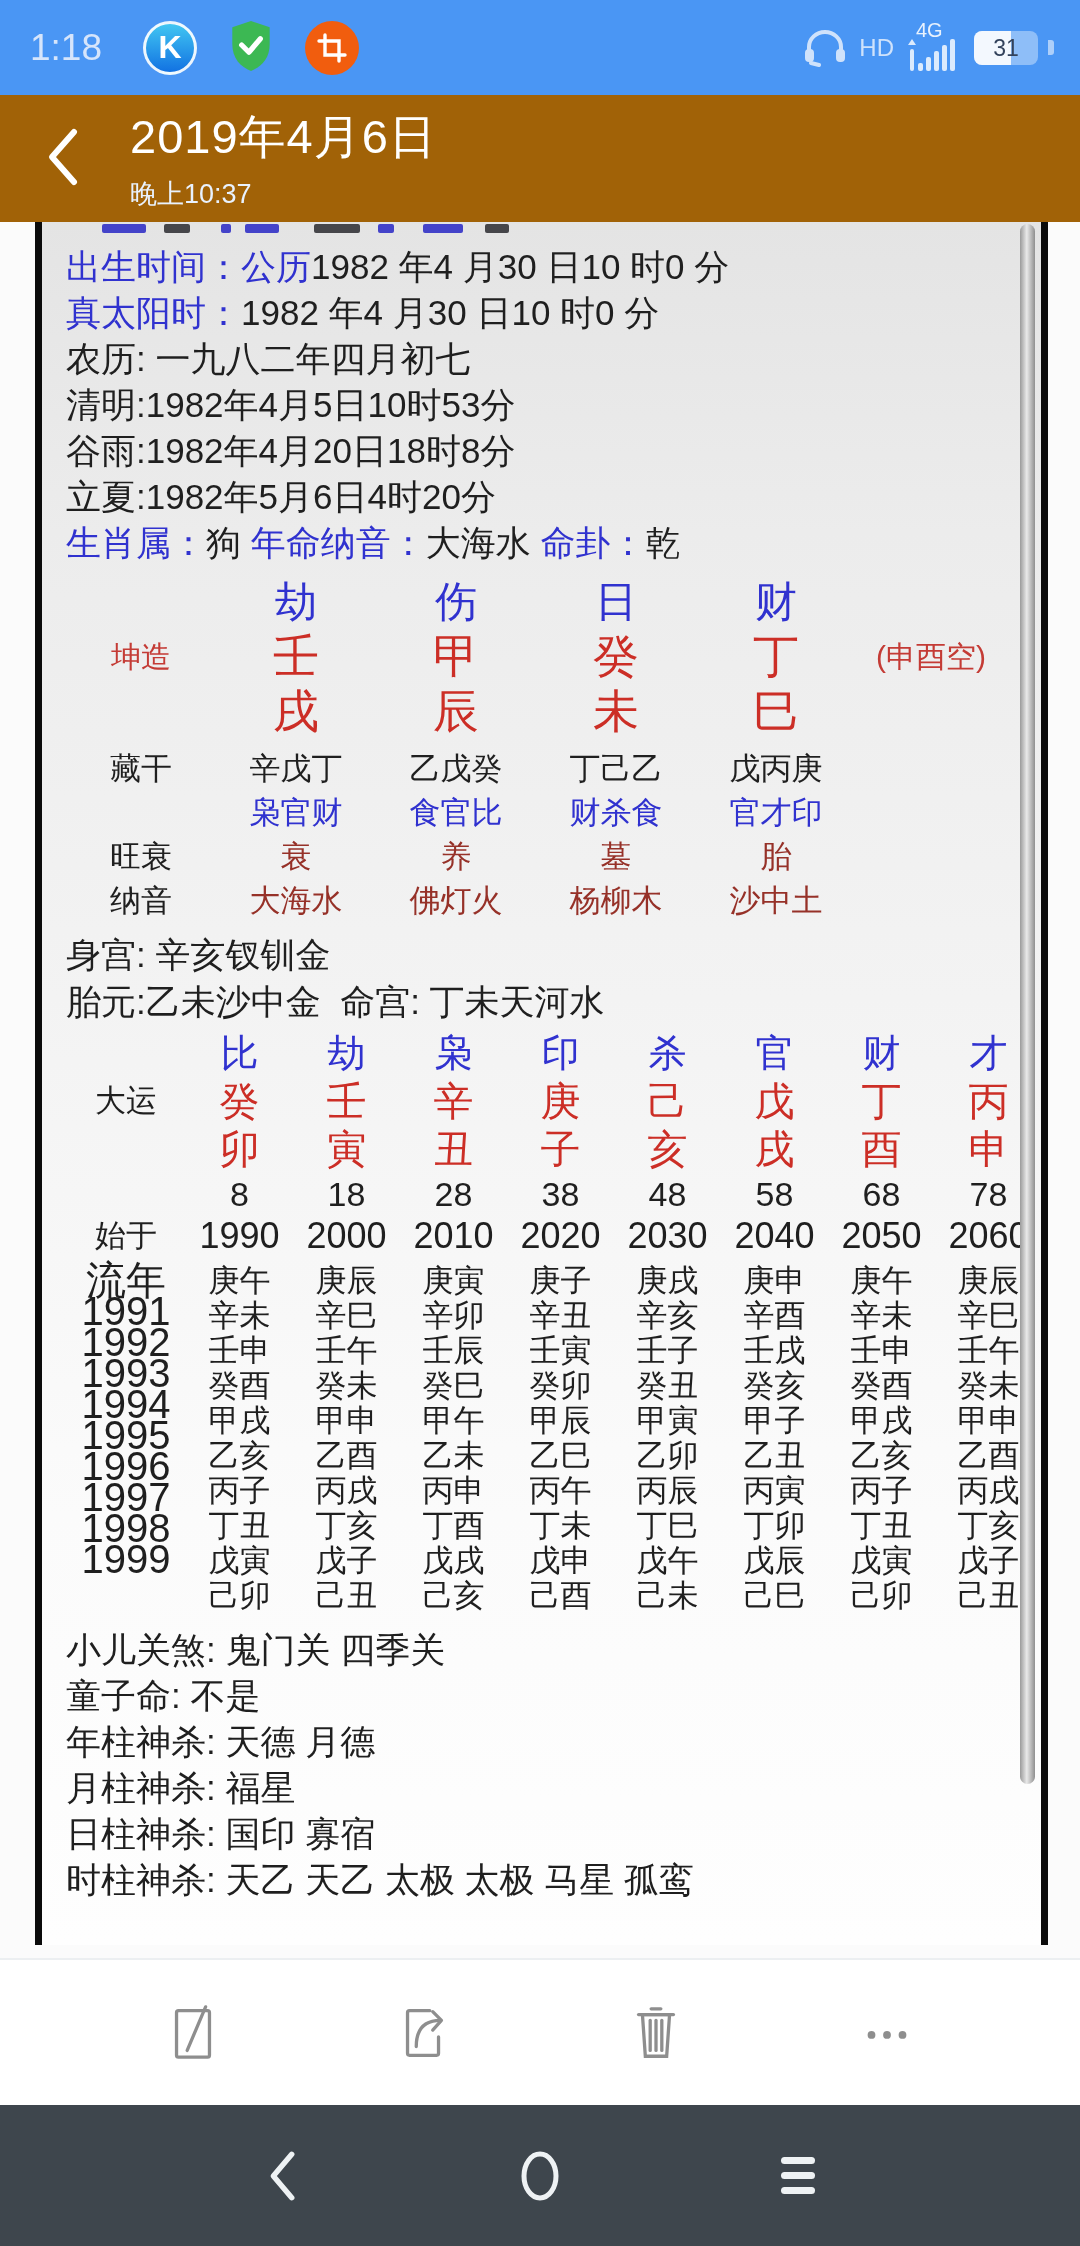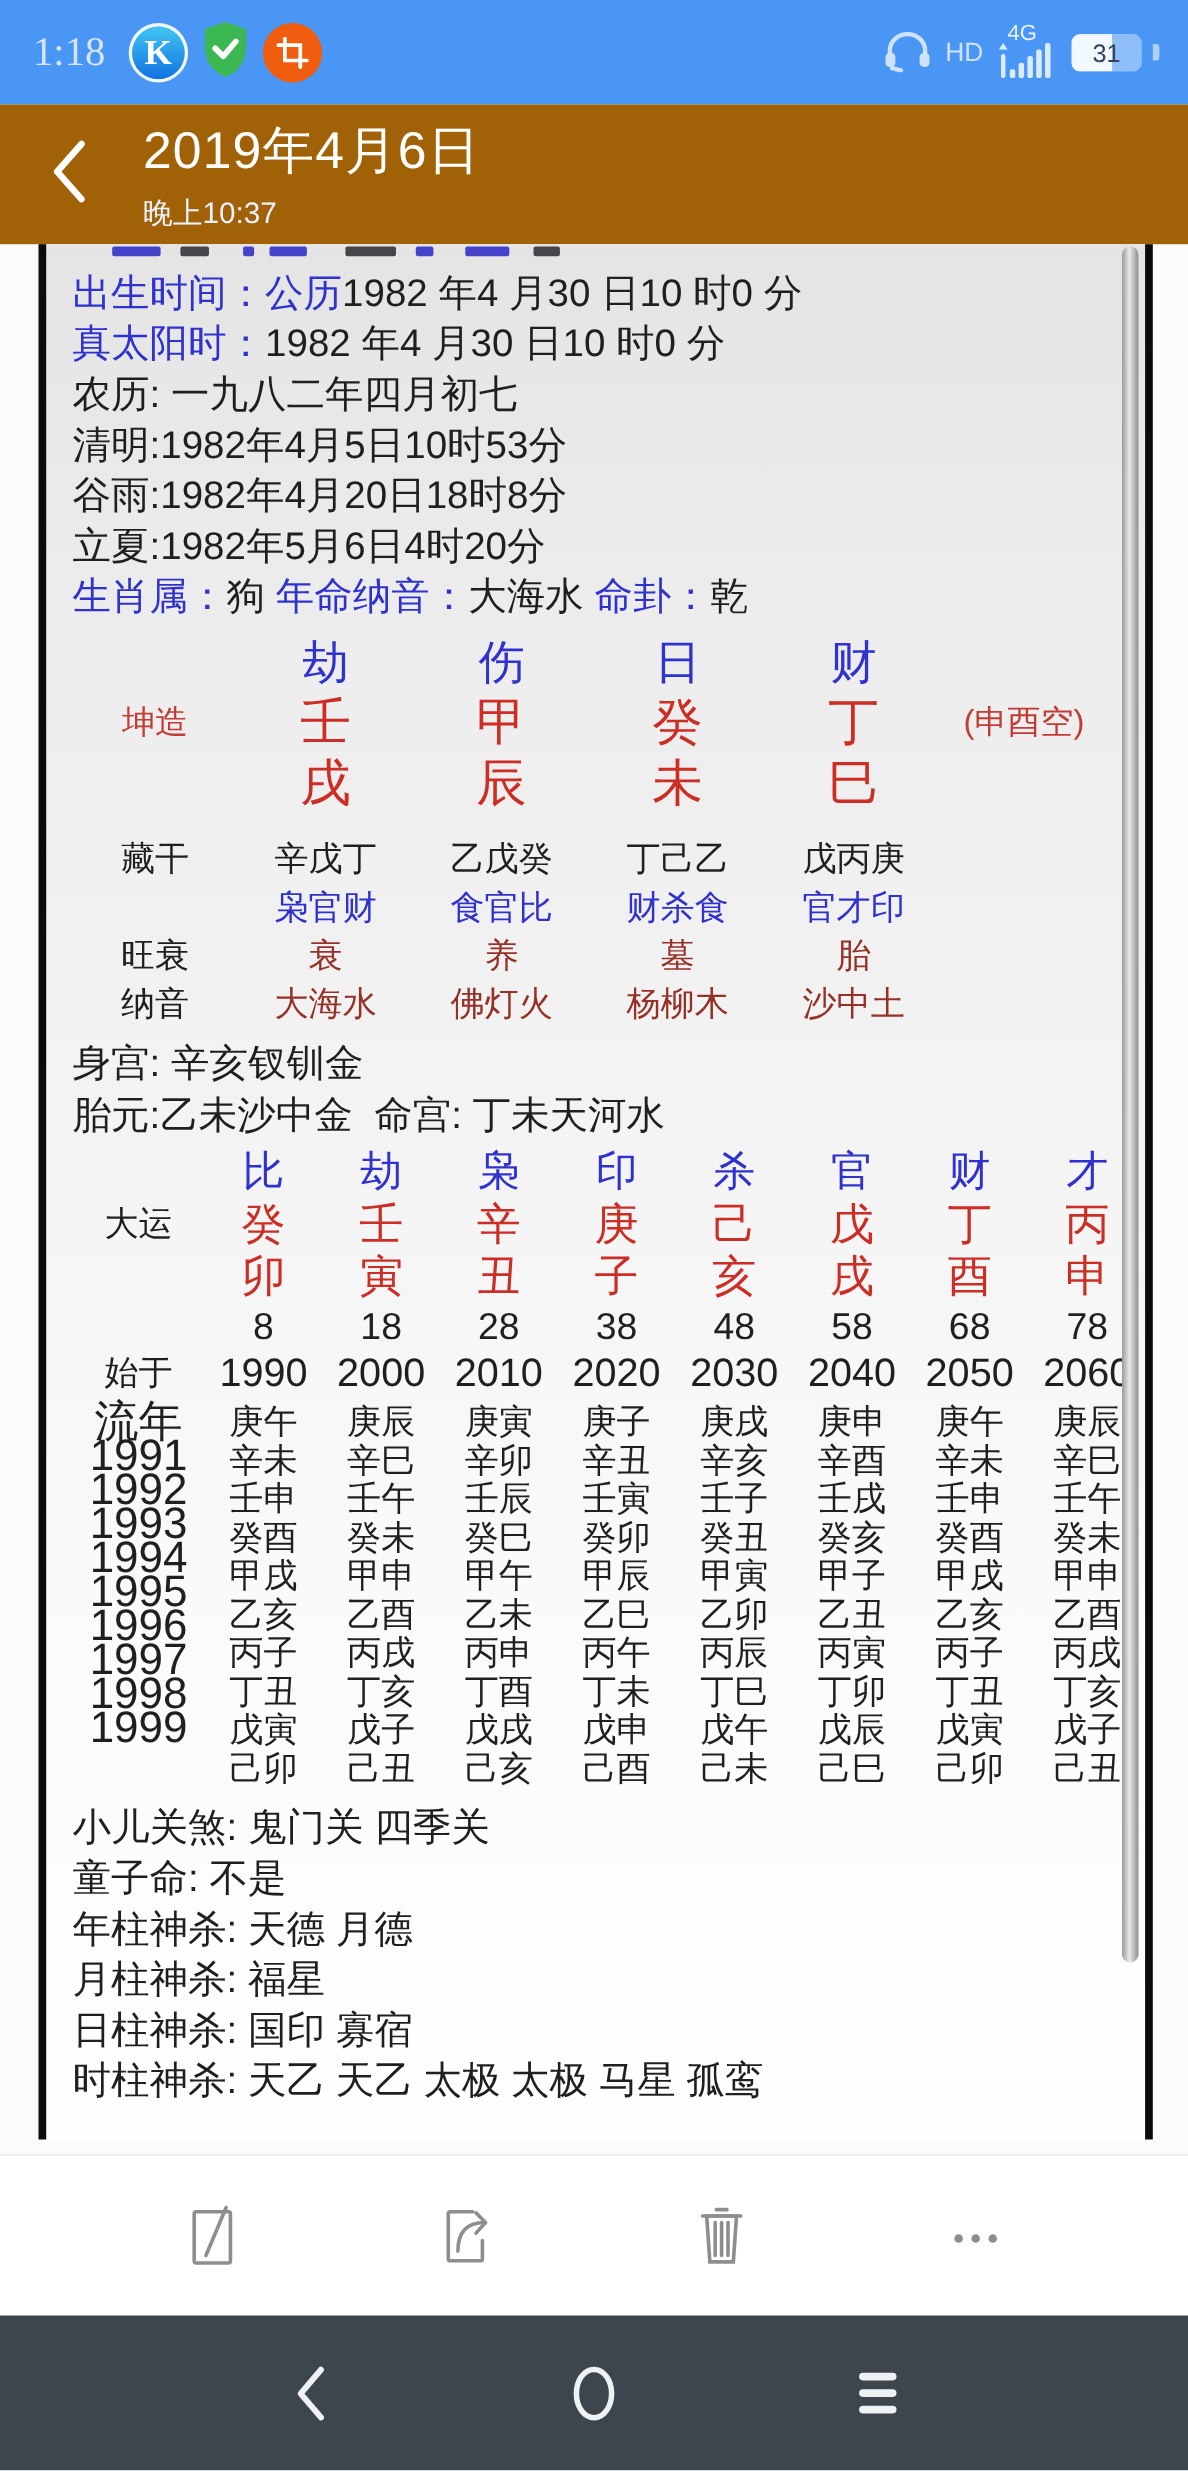--- a/index.html
+++ b/index.html
@@ -2,21 +2,21 @@
 <html><head>
 <meta charset="utf-8">
 <title>Photo viewer</title>
 <style>
   html,body{margin:0;padding:0;background:#fbfbfb;}
   .page{position:relative;width:1080px;height:2246px;overflow:hidden;background:#fbfbfb;
         font-family:"Liberation Sans", sans-serif;}
   
   .status-bar{position:absolute;left:0;top:0;width:1080px;height:95px;background:#4a96f4;
       display:flex;justify-content:space-between;align-items:center;padding:0 26px 0 30px;box-sizing:border-box;}
-  .sb-left{display:flex;align-items:center;gap:11px;font-family:Liberation Serif, serif;}
+  .sb-left{display:flex;align-items:center;gap:31px;}
   .sb-time{font-size:37px;color:#d6e5fb;margin-right:10px;}
   .k-icon{width:54px;height:54px;border-radius:50%;border:3px solid rgba(255,255,255,.92);
       background:linear-gradient(180deg,#41c6f2,#1272e2);color:#fff;font-size:32px;font-weight:bold;
       display:flex;align-items:center;justify-content:center;box-sizing:border-box;}
   .crop-icon{width:54px;height:54px;border-radius:50%;background:#f15d0e;display:flex;align-items:center;justify-content:center;}
   .sb-right{display:flex;align-items:center;gap:10px;}
   .sb-hd{font-size:24px;color:#cfe2fb;}
   .sb-net{position:relative;width:60px;height:58px;}
   .net-label{position:absolute;top:0;left:12px;font-size:20px;color:#e9f2fd;}
   .net-bars{position:absolute;left:0;bottom:4px;}
@@ -45,21 +45,21 @@
   .frow{display:flex;align-items:center;}
   .lcol{text-align:center;flex:none;}
   .rcol{width:150px;text-align:center;color:#c43b35;font-size:30px;flex:none;}
   .cell{text-align:center;flex:none;}
   .f31{font-size:31px}.f34{font-size:34px}.f36{font-size:36px}.f38{font-size:38px}
   .f40{font-size:40px}.f42{font-size:42px}.f46{font-size:46px}
   .pillars{margin-top:8px;}
   .pil{line-height:55px;}
   .pil .lcol{width:150px;color:#c43b35;font-size:30px;}
   .pil .cell{width:160px;}
-  .hidden-stems{margin-top:20px;}
+  .hidden-stems{margin-top:8px;}
   .hid{line-height:44px;}
   .hid .lcol{width:150px;color:#1f1f1f;font-size:31px;}
   .hid .cell{width:160px;font-size:31px;}
   .palace{margin-top:8px;}
   .pline{font-size:35px;line-height:47px;color:#1f1f1f;white-space:pre;}
   .dayun{margin-top:4px;}
   .dy{line-height:48px;}
   .dy .lcol{width:120px;color:#1f1f1f;font-size:31px;}
   .dy .cell{width:107px;}
   .dy.ages,.dy.years{line-height:42px;}

